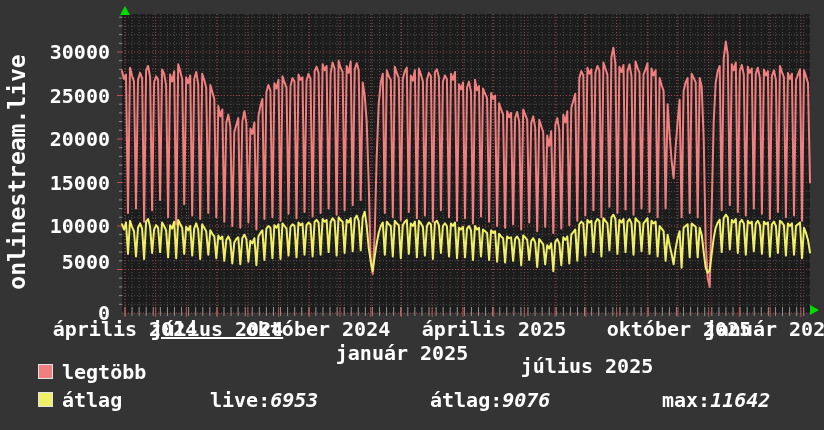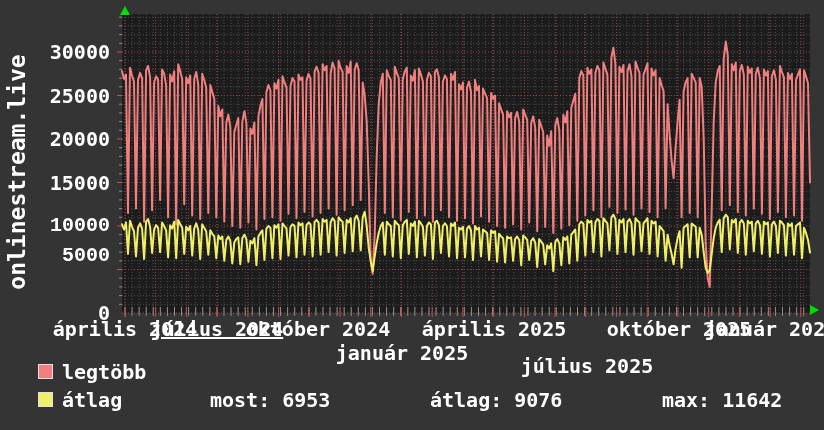--- a/index.html
+++ b/index.html
@@ -36,21 +36,21 @@
     border-top:5px solid transparent;border-bottom:5px solid transparent;
     border-left:9px solid #00dd00;
   }
   .legend-item{position:absolute;left:38px;height:22px;line-height:22px;white-space:nowrap;}
   .legend-item .label{position:absolute;left:24px;top:0;}
   .swatch{
     position:absolute;left:0;top:3px;width:13px;height:13px;
     border:1px solid #e2e2e2;display:inline-block;
   }
   .stat{position:absolute;top:389px;height:22px;line-height:22px;white-space:nowrap;}
-  .stat .sv{margin-left:12px;}
+  .stat .sv{font-style:italic;}
 </style>
 </head>
 <body>
 
 <div class="stage">
 
   <div class="vtitle">onlinestream.live</div>
 
   <div class="plot">
     <svg id="plot-svg" width="693" height="306" viewBox="-5 0 693 306" xmlns="http://www.w3.org/2000/svg">
@@ -366,22 +366,22 @@
         <polyline points="0.0,57.14 2.0,64.97 4.0,60.62 6.0,198.95 8.0,53.66 10.0,61.49 12.0,67.58 14.0,194.6 16.0,65.84 18.1,58.88 20.1,64.1 22.1,207.65 24.1,56.27 26.1,51.92 28.1,63.23 30.1,196.34 32.1,68.45 34.1,62.36 36.1,65.84 38.1,185.9 40.1,55.4 42.1,59.75 44.1,71.06 46.1,203.3 48.1,60.62 50.1,67.58 52.2,57.14 54.2,210.26 56.2,50.18 58.2,57.14 60.2,64.97 62.2,190.25 64.2,63.23 66.2,69.32 68.2,61.49 70.2,201.56 72.2,64.97 74.2,58.01 76.2,70.19 78.2,205.04 80.2,59.75 82.2,65.84 84.2,73.67 86.3,198.95 88.3,71.06 90.3,78.02 92.3,84.98 94.3,203.3 96.3,91.94 98.3,102.38 100.3,95.42 102.3,207.65 104.3,108.47 106.3,100.64 108.3,112.82 110.3,212 112.3,118.04 114.3,111.08 116.3,104.12 118.3,213.74 120.3,107.6 122.4,97.16 124.4,109.34 126.4,208.52 128.4,114.56 130.4,119.78 132.4,108.47 134.4,215.48 136.4,102.38 138.4,91.94 140.4,84.98 142.4,205.04 144.4,78.02 146.4,71.06 148.4,76.28 150.4,203.3 152.4,69.32 154.4,74.54 156.5,65.84 158.5,206.78 160.5,62.36 162.5,68.45 164.5,73.67 166.5,199.82 168.5,71.93 170.5,64.1 172.5,67.58 174.5,204.17 176.5,60.62 178.5,65.84 180.5,63.23 182.5,198.08 184.5,66.71 186.5,59.75 188.5,64.97 190.6,202.43 192.6,57.14 194.6,52.79 196.6,58.88 198.6,198.95 200.6,50.18 202.6,56.27 204.6,51.92 206.6,194.6 208.6,59.75 210.6,48.44 212.6,54.53 214.6,200.69 216.6,46.7 218.6,53.66 220.6,58.01 222.6,196.34 224.7,51.92 226.7,58.88 228.7,47.57 230.7,191.12 232.7,55.4 234.7,49.31 236.7,56.27 238.7,185.9 240.7,68.45 242.7,81.5 244.7,107.6 246.7,168.5 248.7,246.8 250.7,259.85 252.7,220.7 254.7,142.4 256.7,90.2 258.8,68.45 260.8,59.75 262.8,198.95 264.8,56.27 266.8,62.36 268.8,65.84 270.8,203.3 272.8,52.79 274.8,58.88 276.8,64.1 278.8,205.91 280.8,64.97 282.8,57.14 284.8,53.66 286.8,198.08 288.8,61.49 290.8,66.71 292.9,56.27 294.9,204.17 296.9,54.53 298.9,60.62 300.9,67.58 302.9,201.56 304.9,65.84 306.9,58.88 308.9,62.36 310.9,207.65 312.9,58.01 314.9,55.4 316.9,63.23 318.9,196.34 320.9,67.58 322.9,61.49 324.9,64.97 327.0,203.3 329.0,59.75 331.0,65.84 333.0,58.01 335.0,206.78 337.0,70.19 339.0,75.41 341.0,68.45 343.0,204.17 345.0,73.67 347.0,67.58 349.0,78.02 351.0,209.39 353.0,65.84 355.0,76.28 357.0,71.93 359.0,202.43 361.0,74.54 363.1,79.76 365.1,84.11 367.1,207.65 369.1,78.89 371.1,84.98 373.1,81.5 375.1,212 377.1,89.33 379.1,95.42 381.1,100.64 383.1,213.74 385.1,97.16 387.1,103.25 389.1,98.9 391.1,210.26 393.1,104.12 395.1,98.03 397.2,107.6 399.2,215.48 401.2,95.42 403.2,100.64 405.2,105.86 407.2,208.52 409.2,109.34 411.2,102.38 413.2,113.69 415.2,217.22 417.2,105.86 419.2,111.95 421.2,118.04 423.2,212.87 425.2,121.52 427.2,131.96 429.2,117.17 431.3,218.96 433.3,111.08 435.3,104.12 437.3,116.3 439.3,214.61 441.3,100.64 443.3,108.47 445.3,97.16 447.3,211.13 449.3,93.68 451.3,86.72 453.3,79.76 455.3,206.78 457.3,64.1 459.3,57.14 461.3,61.49 463.3,201.56 465.4,53.66 467.4,59.75 469.4,55.4 471.4,196.34 473.4,58.88 475.4,51.92 477.4,56.27 479.4,203.3 481.4,48.44 483.4,54.53 485.4,60.62 487.4,192.86 489.4,43.22 491.4,33.65 493.4,50.18 495.4,198.95 497.4,52.79 499.5,58.01 501.5,51.05 503.5,195.47 505.5,57.14 507.5,50.18 509.5,62.36 511.5,200.69 513.5,47.57 515.5,53.66 517.5,58.88 519.5,194.6 521.5,60.62 523.5,55.4 525.5,49.31 527.5,198.08 529.5,54.53 531.5,61.49 533.6,56.27 535.6,203.3 537.6,64.1 539.6,71.06 541.6,77.15 543.6,194.6 545.6,90.2 547.6,120.65 549.6,146.75 551.6,164.15 553.6,133.7 555.6,107.6 557.6,85.85 559.6,203.3 561.6,77.15 563.6,68.45 565.6,64.1 567.7,198.95 569.7,59.75 571.7,64.1 573.7,68.45 575.7,203.3 577.7,64.1 579.7,72.8 581.7,125 583.7,229.4 585.7,264.2 587.7,272.9 589.7,194.6 591.7,107.6 593.7,68.45 595.7,57.14 597.7,51.92 599.7,196.34 601.7,44.96 603.8,27.56 605.8,41.48 607.8,191.12 609.8,50.18 611.8,56.27 613.8,48.44 615.8,198.08 617.8,57.14 619.8,51.05 621.8,60.62 623.8,201.56 625.8,52.79 627.8,58.88 629.8,54.53 631.8,194.6 633.8,59.75 635.8,53.66 637.9,64.1 639.9,199.82 641.9,55.4 643.9,61.49 645.9,57.14 647.9,205.04 649.9,62.36 651.9,56.27 653.9,65.84 655.9,198.08 657.9,51.92 659.9,58.01 661.9,63.23 663.9,203.3 665.9,58.88 667.9,64.97 669.9,59.75 672.0,201.56 674.0,65.84 676.0,60.62 678.0,55.4 680.0,206.78 682.0,56.27 684.0,62.36 686.0,69.32 688.0,168.5" class="series" stroke="#f08080"></polyline>
         <polyline points="0.0,210.26 2.0,215.48 4.0,208.52 6.0,239.84 8.0,206.78 10.0,212.87 12.0,217.22 14.0,242.45 16.0,213.74 18.1,209.39 20.1,214.61 22.1,245.06 24.1,207.65 26.1,205.04 28.1,212.87 30.1,238.97 32.1,215.48 34.1,211.13 36.1,213.74 38.1,238.1 40.1,208.52 42.1,212 44.1,216.35 46.1,243.32 48.1,211.13 50.1,214.61 52.2,207.65 54.2,244.19 56.2,205.91 58.2,210.26 60.2,213.74 62.2,239.84 64.2,212.87 66.2,216.35 68.2,212 70.2,241.58 72.2,214.61 74.2,209.39 76.2,215.48 78.2,245.06 80.2,210.26 82.2,213.74 84.2,217.22 86.3,240.71 88.3,216.35 90.3,219.83 92.3,222.44 94.3,244.19 96.3,221.57 98.3,225.05 100.3,222.44 102.3,246.8 104.3,225.92 106.3,222.44 108.3,226.79 110.3,249.41 112.3,228.53 114.3,225.05 116.3,223.31 118.3,250.28 120.3,224.18 122.4,220.7 124.4,225.05 126.4,247.67 128.4,226.79 130.4,229.4 132.4,224.18 134.4,251.15 136.4,222.44 138.4,218.96 140.4,216.35 142.4,245.93 144.4,214.61 146.4,212 148.4,213.74 150.4,244.19 152.4,211.13 154.4,213.74 156.5,210.26 158.5,245.06 160.5,209.39 162.5,212 164.5,214.61 166.5,241.58 168.5,212.87 170.5,210.26 172.5,212 174.5,243.32 176.5,208.52 178.5,211.13 180.5,209.39 182.5,240.71 184.5,211.13 186.5,208.52 188.5,210.26 190.6,242.45 192.6,207.65 194.6,205.91 196.6,208.52 198.6,240.71 200.6,205.04 202.6,207.65 204.6,205.91 206.6,238.1 208.6,208.52 210.6,204.17 212.6,206.78 214.6,241.58 216.6,203.3 218.6,205.91 220.6,207.65 222.6,238.97 224.7,205.91 226.7,208.52 228.7,204.17 230.7,237.23 232.7,205.04 234.7,201.56 236.7,206.78 238.7,236.36 240.7,203.3 242.7,197.71 244.7,212 246.7,233.75 248.7,246.8 250.7,257.24 252.7,242.45 254.7,229.4 256.7,218.96 258.8,212 260.8,208.52 262.8,240.71 264.8,207.65 266.8,210.26 268.8,212 270.8,242.45 272.8,206.78 274.8,209.39 276.8,211.13 278.8,244.19 280.8,211.13 282.8,207.65 284.8,205.91 286.8,239.84 288.8,209.39 290.8,212 292.9,207.65 294.9,243.32 296.9,206.78 298.9,209.39 300.9,212.87 302.9,241.58 304.9,212 306.9,208.52 308.9,210.26 310.9,245.06 312.9,208.52 314.9,206.78 316.9,211.13 318.9,238.97 320.9,212 322.9,209.39 324.9,212 327.0,242.45 329.0,209.39 331.0,212 333.0,208.52 335.0,244.19 337.0,213.74 339.0,215.48 341.0,212.87 343.0,243.32 345.0,214.61 347.0,212 349.0,216.35 351.0,245.93 353.0,212 355.0,215.48 357.0,213.74 359.0,242.45 361.0,215.48 363.1,217.22 365.1,218.96 367.1,245.93 369.1,216.35 371.1,218.96 373.1,217.22 375.1,247.67 377.1,219.83 379.1,222.44 381.1,224.18 383.1,248.54 385.1,222.44 387.1,224.18 389.1,223.31 391.1,246.8 393.1,225.05 395.1,222.44 397.2,225.92 399.2,251.15 401.2,221.57 403.2,223.31 405.2,225.92 407.2,245.93 409.2,226.79 411.2,224.18 413.2,228.53 415.2,252.89 417.2,225.05 419.2,227.66 421.2,230.27 423.2,250.28 425.2,231.14 427.2,234.62 429.2,229.4 431.3,257.24 433.3,227.66 435.3,225.05 437.3,229.4 439.3,251.15 441.3,223.31 443.3,225.92 445.3,222.44 447.3,249.41 449.3,220.7 451.3,218.09 453.3,215.48 455.3,246.8 457.3,210.26 459.3,207.65 461.3,209.39 463.3,241.58 465.4,205.91 467.4,208.52 469.4,206.78 471.4,238.1 473.4,208.52 475.4,205.04 477.4,206.78 479.4,242.45 481.4,204.17 483.4,206.78 485.4,209.39 487.4,236.36 489.4,203.3 491.4,200.69 493.4,205.04 495.4,239.84 497.4,205.91 499.5,208.52 501.5,205.04 503.5,238.1 505.5,207.65 507.5,205.04 509.5,209.39 511.5,240.71 513.5,204.17 515.5,206.78 517.5,208.52 519.5,237.23 521.5,209.39 523.5,206.78 525.5,204.17 527.5,239.84 529.5,206.78 531.5,209.39 533.6,207.65 535.6,242.45 537.6,212 539.6,214.61 541.6,217.22 543.6,246.8 545.6,220.7 547.6,231.14 549.6,239.84 551.6,250.28 553.6,234.62 555.6,224.18 557.6,217.22 559.6,253.76 561.6,213.74 563.6,212 565.6,210.26 567.7,243.32 569.7,209.39 571.7,211.13 573.7,212.87 575.7,243.32 577.7,213.74 579.7,220.7 581.7,238.1 583.7,253.76 585.7,258.98 587.7,256.37 589.7,239.84 591.7,224.18 593.7,213.74 595.7,208.52 597.7,205.91 599.7,238.1 601.7,204.17 603.8,200.69 605.8,203.3 607.8,235.49 609.8,205.91 611.8,208.52 613.8,205.04 615.8,238.97 617.8,208.52 619.8,205.91 621.8,209.39 623.8,240.71 625.8,206.78 627.8,209.39 629.8,207.65 631.8,237.23 633.8,209.39 635.8,206.78 637.9,211.13 639.9,239.84 641.9,207.65 643.9,210.26 645.9,208.52 647.9,242.45 649.9,210.26 651.9,207.65 653.9,212 655.9,238.97 657.9,206.78 659.9,208.52 661.9,211.13 663.9,241.58 665.9,209.39 667.9,212 669.9,209.39 672.0,240.71 674.0,212 676.0,210.26 678.0,208.52 680.0,244.19 682.0,213.74 684.0,218.96 686.0,225.92 688.0,238.51" class="series" stroke="#f0f068"></polyline>
       </svg>
   </div>
 
   <div class="arrow-up"></div>
   <div class="arrow-right"></div>
 
   <div id="ylabels">
       <div class="ylabel" style="top: 302px;">0</div>
-      <div class="ylabel" style="top: 245px; font-family: Liberation Mono, monospace;">5000</div>
-      <div class="ylabel" style="top: 215px; font-family: Liberation Mono, monospace;">10000</div>
+      <div class="ylabel" style="top: 251px;">5000</div>
+      <div class="ylabel" style="top: 215px;">10000</div>
       <div class="ylabel" style="top: 171.5px;">15000</div>
       <div class="ylabel" style="top: 128px;">20000</div>
       <div class="ylabel" style="top: 84.5px;">25000</div>
       <div class="ylabel" style="top: 41px;">30000</div>
     </div>
   <div id="xlabels">
       <div class="xlabel" style="left: 125px; text-align: right;">április 2024</div>
       <div class="xlabel" style="left: 217px; text-decoration: underline;">július 2024</div>
       <div class="xlabel" style="left: 310px; margin-left: 8px;">október 2024</div>
       <div class="xlabel" style="left: 402px; margin-top: 24px;">január 2025</div>
@@ -394,21 +394,21 @@
   <div class="legend-item" style="top:361px">
     <span class="swatch" id="sw0" style="background: rgb(240, 128, 128);"></span>
     <span class="label">legtöbb</span>
   </div>
   <div class="legend-item" style="top:389px">
     <span class="swatch" id="sw1" style="background: rgb(240, 240, 104);"></span>
     <span class="label">átlag</span>
   </div>
 
   <div class="stat" style="left:210px">
-    <span>most:</span><span class="sv">6953</span>
+    <span>live:</span><span class="sv">6953</span>
   </div>
   <div class="stat" style="left:430px">
     <span>átlag:</span><span class="sv">9076</span>
   </div>
   <div class="stat" style="left:662px">
     <span>max:</span><span class="sv">11642</span>
   </div>
 
 </div>
 

